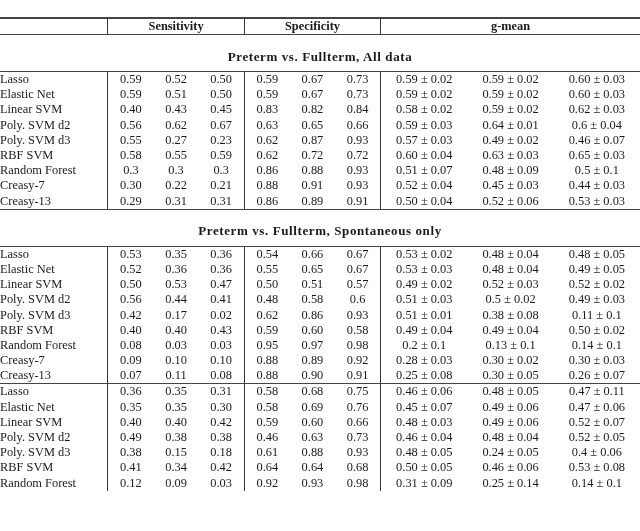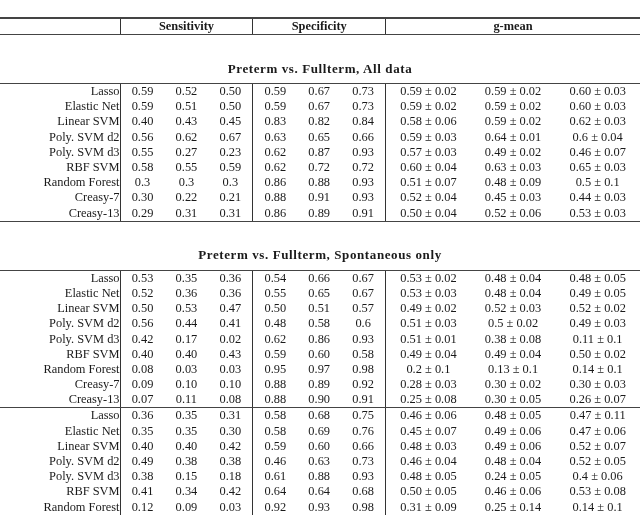--- a/index.html
+++ b/index.html
@@ -2,27 +2,27 @@
 <html><head>
 <meta charset="utf-8">
 <style>
   html, body { margin:0; padding:0; background:#ffffff; }
   body { width:640px; height:531px; overflow:hidden; position:relative;
          font-family:"DejaVu Serif", "Liberation Serif", serif; color:#1a1a1a; }
   table { position:absolute; top:17px; left:0; width:640px; border-collapse:collapse;
           font-family:"Liberation Serif", "DejaVu Serif", serif; font-size:12.4px; }
   td, th { padding:0; height:15.2px; line-height:15px; text-align:center; white-space:nowrap; font-weight:normal; }
   th { font-weight:bold; }
-  .c-name { width:107px; text-align:right; padding-left:14px;margin-left:8px; }
+  .c-name { width:107px; text-align:left; padding-left:0;margin-left:8px; }
   .c-v { width:45px; }
   .c-g { width:86px; }
   .vl { border-left:1.5px solid #333; }
   tr.h1 th { border-top:2px solid #444; border-bottom:1px solid #444; height:14px; }
   tr.h2 th { border-bottom:2px solid #444; height:14px; }
-  tr.sec td { height:30px; font-weight:bold; font-size:13px; letter-spacing:0.6px; border-bottom:1.5px solid #444; vertical-align:middle; padding-top:18px; }
+  tr.sec td { height:30px; font-weight:bold; font-size:13px; letter-spacing:0.6px; border-bottom:1.5px solid #444; vertical-align:middle; padding-top:6px; }
   tr.last td { border-bottom:1.5px solid #444; }
 </style>
 </head>
 <body>
 
 <table>
   <thead>
     <tr class="h1">
       <th class="c-name"></th>
       <th colspan="3" class="vl">Sensitivity</th>
@@ -59,21 +59,21 @@
         <td class="c-g">0.60 ± 0.03</td>
       </tr>
       <tr>
         <td class="c-name">Linear SVM</td>
         <td class="c-v vl">0.40</td>
         <td class="c-v">0.43</td>
         <td class="c-v">0.45</td>
         <td class="c-v vl">0.83</td>
         <td class="c-v">0.82</td>
         <td class="c-v">0.84</td>
-        <td class="c-g vl">0.58 ± 0.06</td>
+        <td class="c-g vl">0.58 ± 0.02</td>
         <td class="c-g">0.59 ± 0.02</td>
         <td class="c-g">0.62 ± 0.03</td>
       </tr>
       <tr>
         <td class="c-name">Poly. SVM d2</td>
         <td class="c-v vl">0.56</td>
         <td class="c-v">0.62</td>
         <td class="c-v">0.67</td>
         <td class="c-v vl">0.63</td>
         <td class="c-v">0.65</td>

